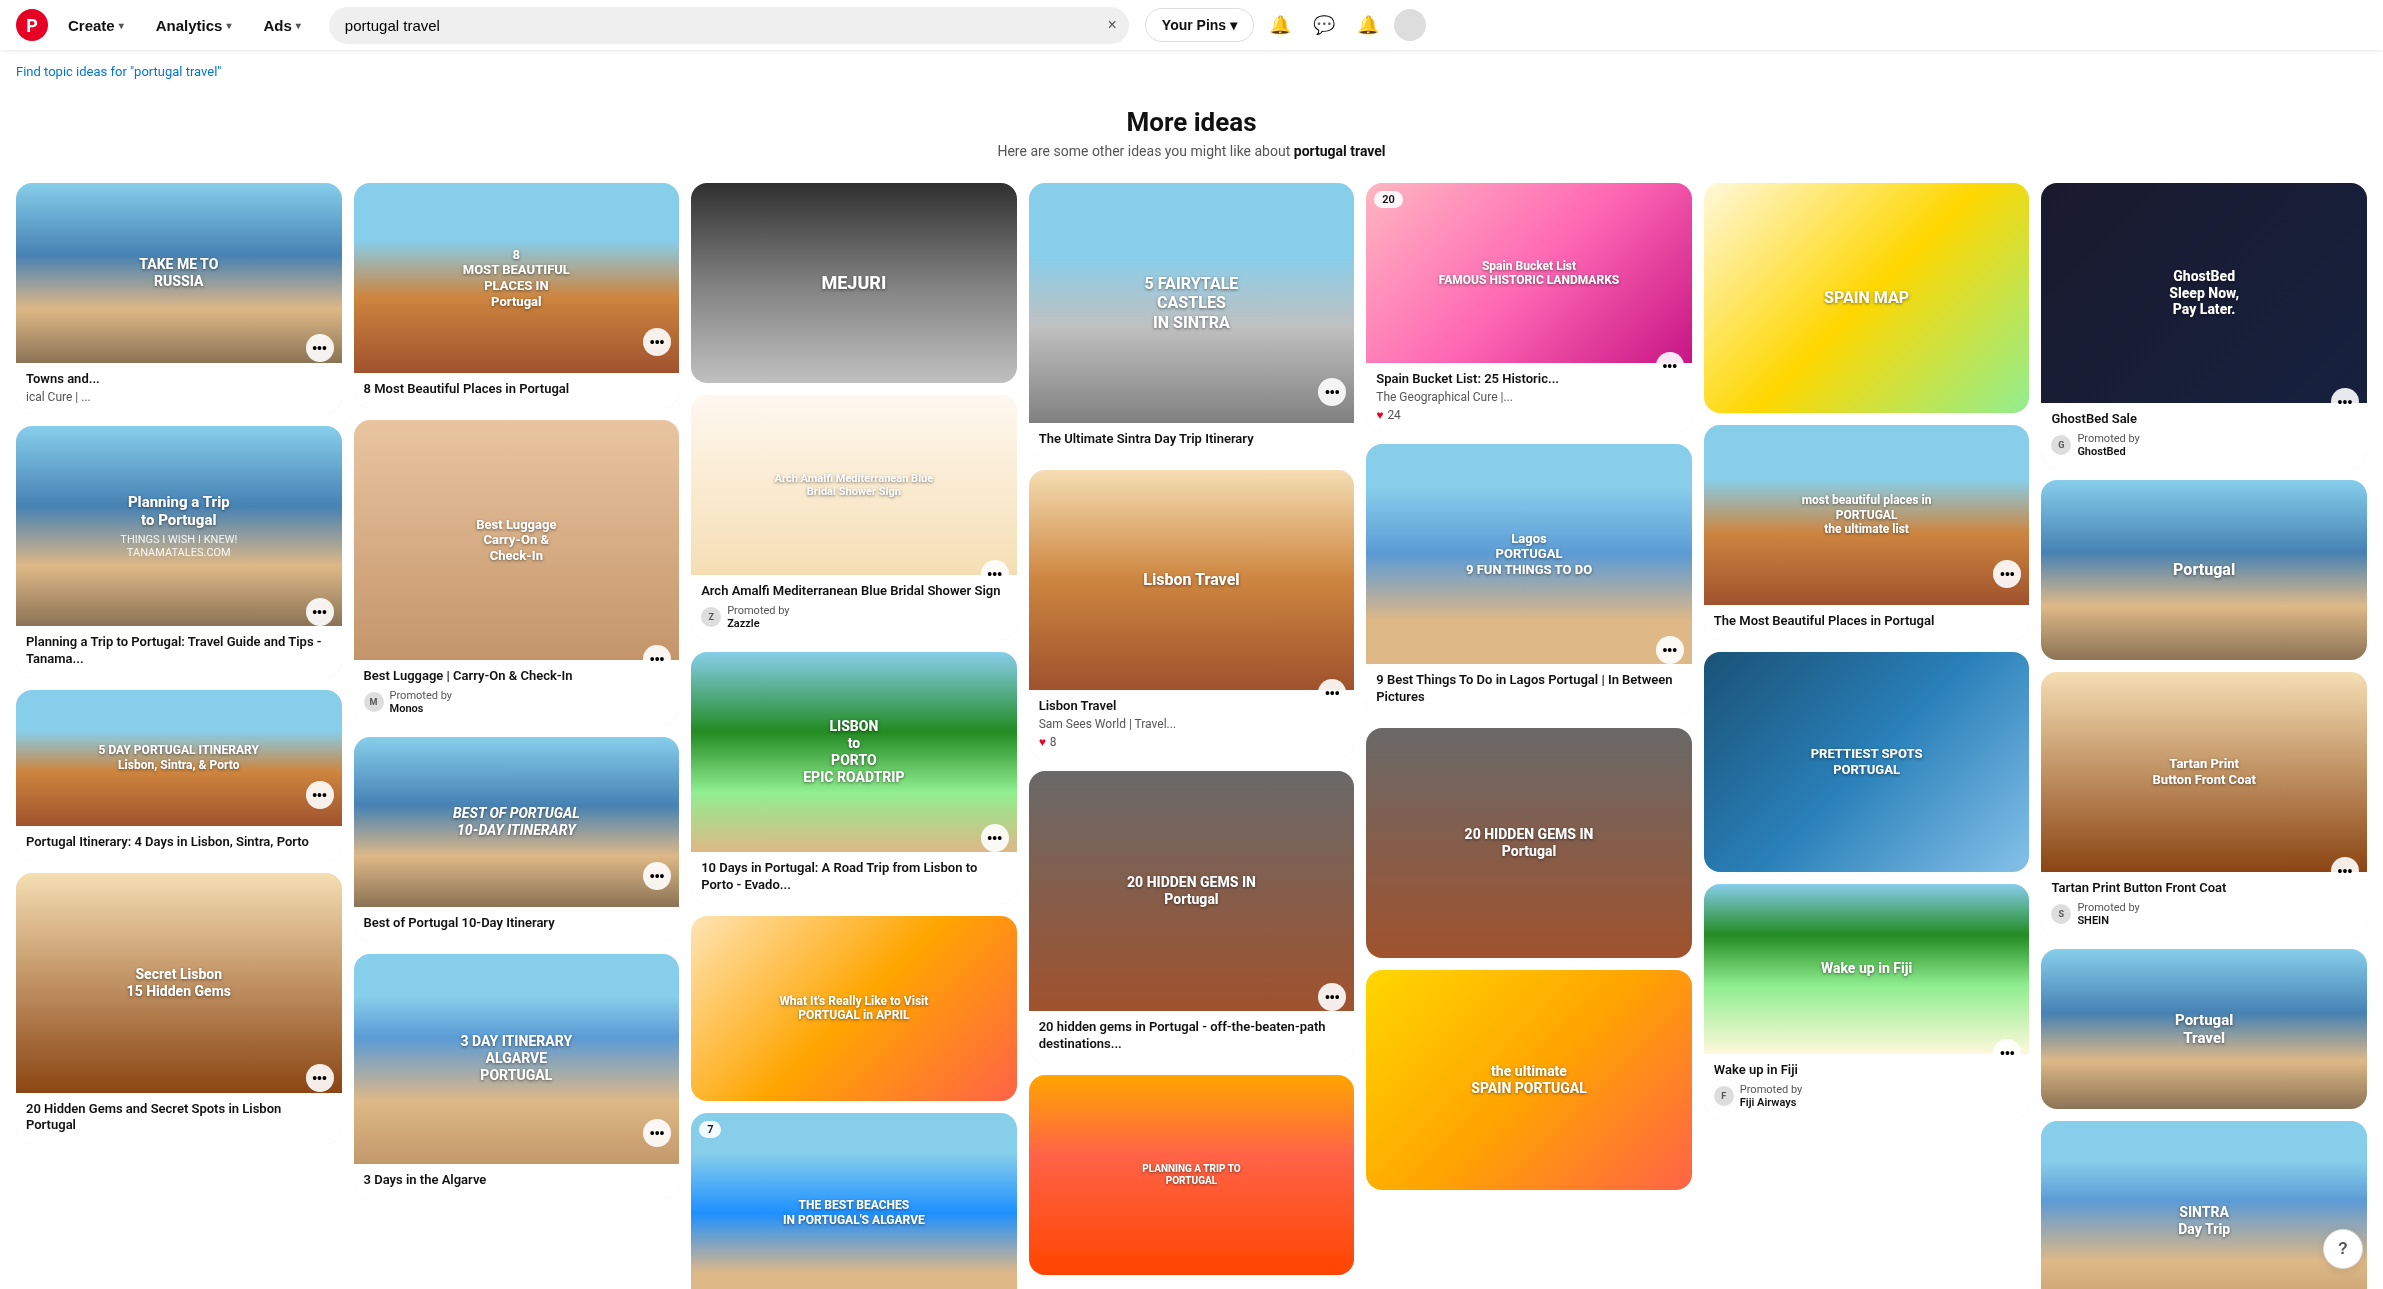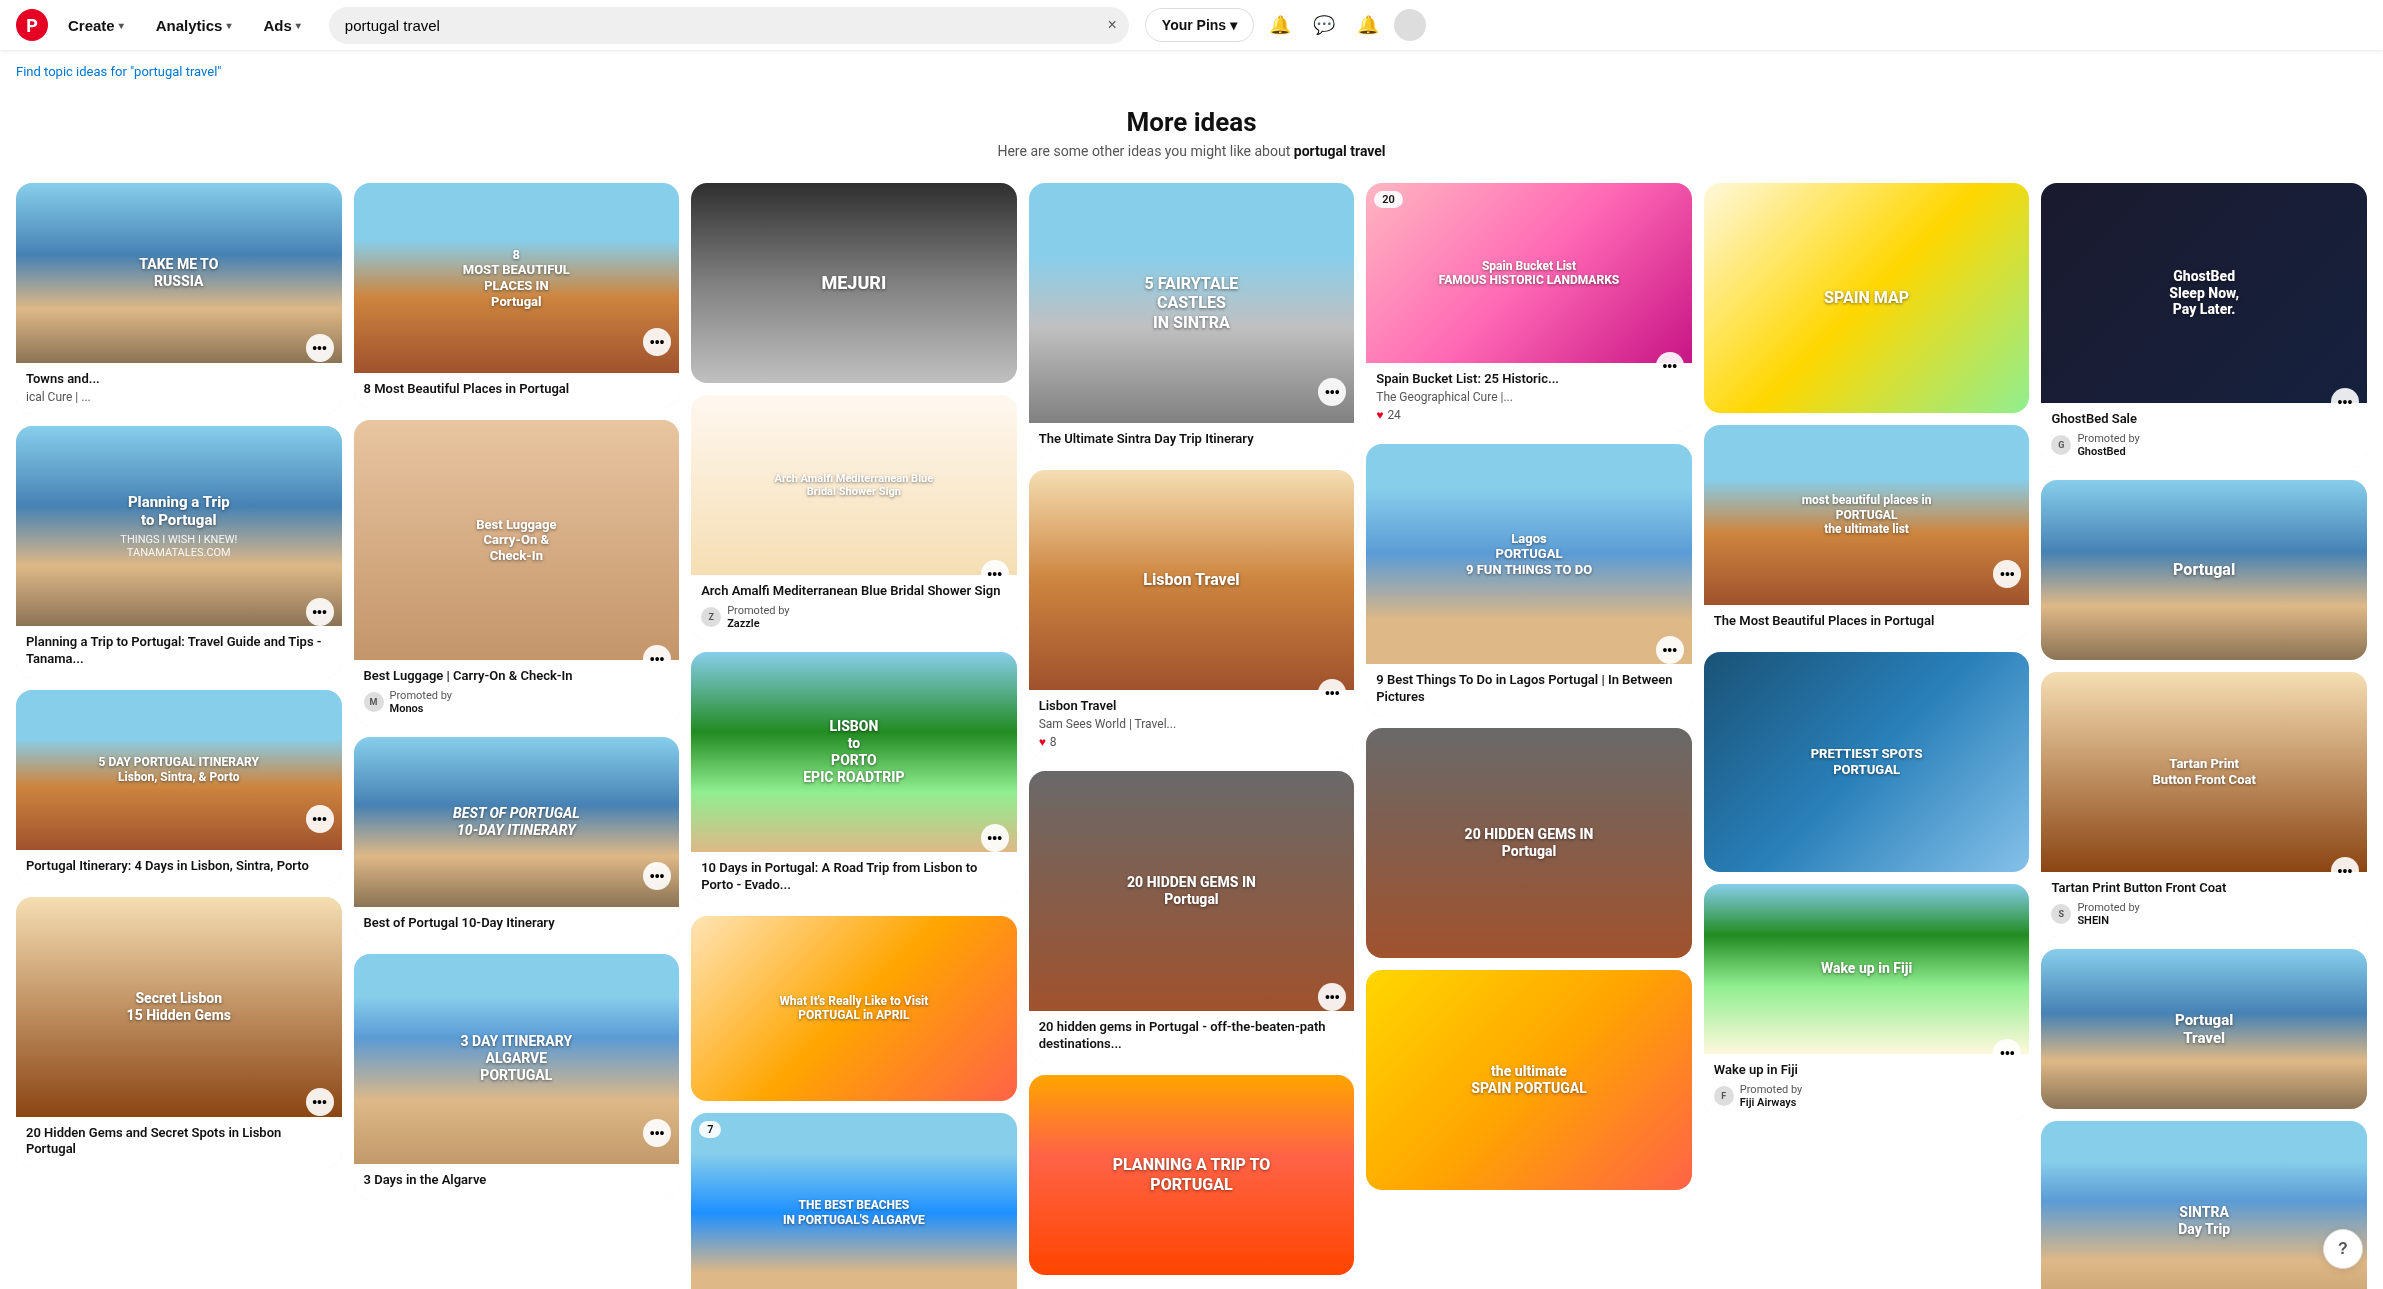--- a/index.html
+++ b/index.html
@@ -222,21 +222,21 @@
         </div>
         <div class="pin-overlay">
           <button class="save-btn">Save</button>
         </div>
         <div class="pin-info">
           <div class="pin-title">Planning a Trip to Portugal: Travel Guide and Tips - Tanama...</div>
         </div>
         <button class="dots-btn">•••</button>
       </div>
       <div class="pin-card">
-        <div class="pin-art pc-city" style="height: 160px;">
+        <div class="pin-art pc-city" style="height: 136px;">
           <div class="pin-art-title" style="font-size: 12px; white-space: pre-line;">5 DAY PORTUGAL ITINERARY
 Lisbon, Sintra, &amp; Porto</div>
         </div>
         <div class="pin-overlay">
           <button class="save-btn">Save</button>
         </div>
         <div class="pin-info">
           <div class="pin-title">Portugal Itinerary: 4 Days in Lisbon, Sintra, Porto</div>
         </div>
         <button class="dots-btn">•••</button>
@@ -418,21 +418,21 @@
         <div class="pin-overlay">
           <button class="save-btn">Save</button>
         </div>
         <div class="pin-info">
           <div class="pin-title">20 hidden gems in Portugal - off-the-beaten-path destinations...</div>
         </div>
         <button class="dots-btn">•••</button>
       </div>
       <div class="pin-card">
         <div class="pin-art pc-planning" style="height: 200px;">
-          <div class="pin-art-title" style="font-size: 16px; white-space: pre-line;">PLANNING A TRIP TO
+          <div class="pin-art-title" style="font-size: 10px; white-space: pre-line;">PLANNING A TRIP TO
 PORTUGAL</div>
         </div>
         <div class="pin-overlay">
           <button class="save-btn">Save</button>
         </div>
       </div>
       <div class="pin-card">
         <div class="card-badge">20</div>
         <div class="pin-art pc-bucket" style="height: 180px;">
           <div class="pin-art-title" style="font-size: 12px; white-space: pre-line;">Spain Bucket List

